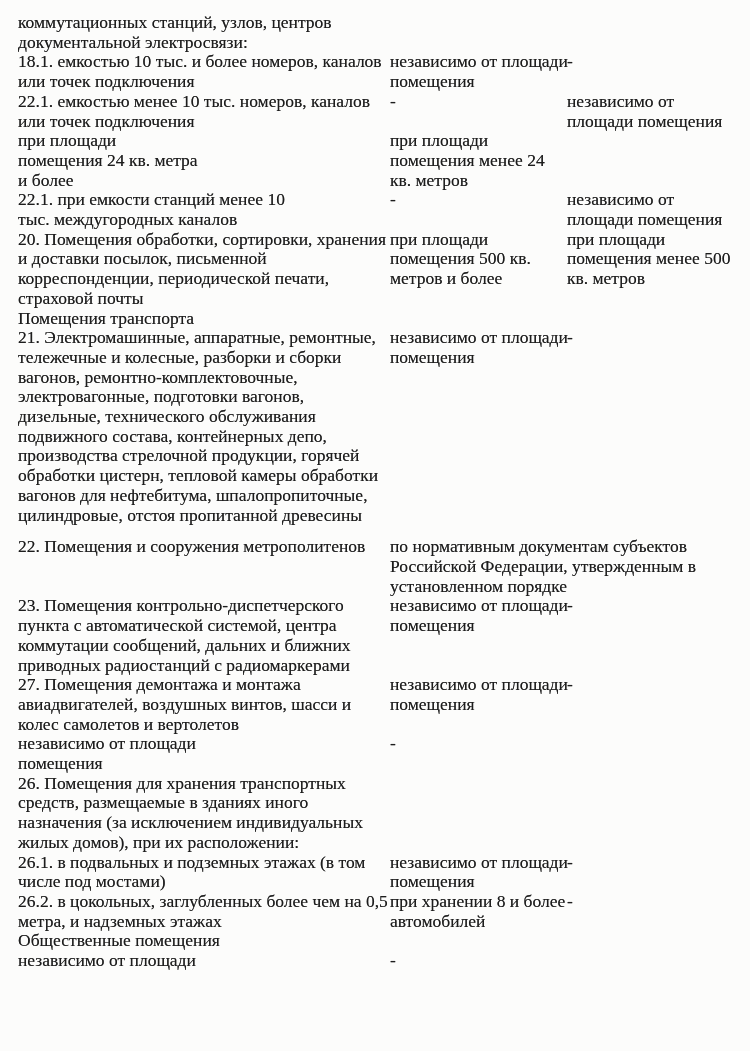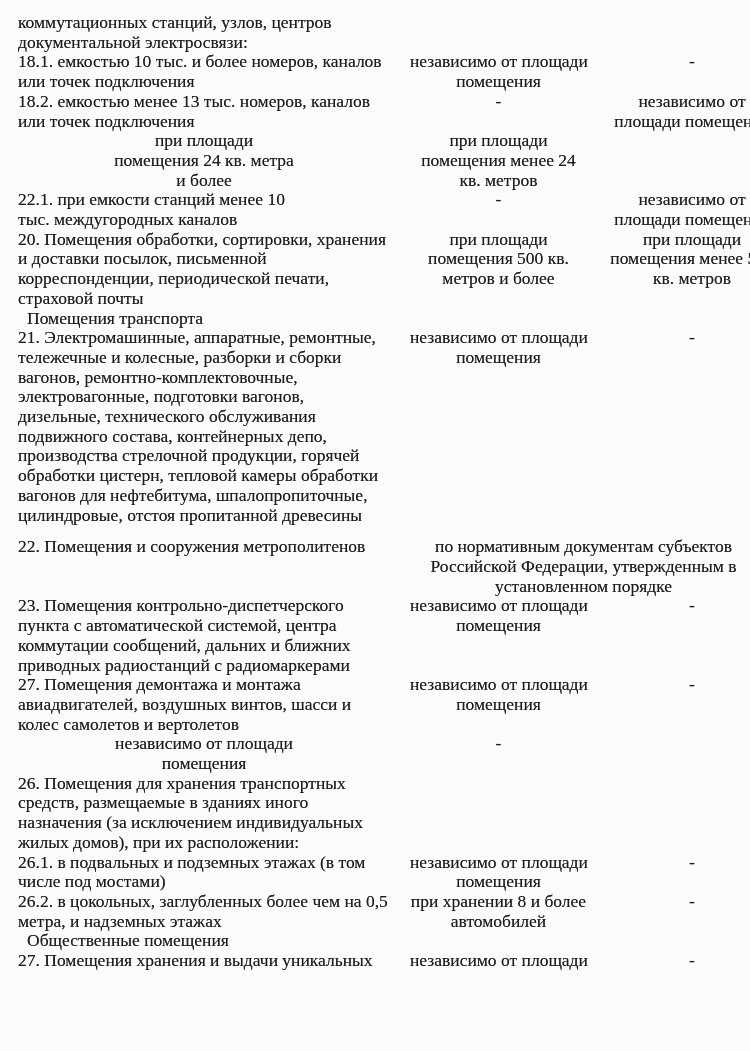--- a/index.html
+++ b/index.html
@@ -19,37 +19,34 @@
     padding: 13px 0 0 18px;
     font-family: "Liberation Serif", "DejaVu Serif", serif;
     font-size: 17.5px;
     line-height: 19.7px;
     color: #1d1d1d;
     text-shadow: 0 0 0.4px rgba(35,35,35,0.65);
   }
   .trow {
     display: grid;
     grid-template-columns: 372px 177px 170px;
-    gap: 20px;
   }
   .trow.merged {
     grid-template-columns: 372px 347px;
     margin-top: 12px;
   }
   .trow.sec {
     grid-template-columns: 1fr;
-    margin-left: 9px;
   }
   .c1 {
     white-space: pre;
     text-align: left;
   }
   .c2, .c3, .c23 {
     white-space: pre;
-    text-align: center;
   }
 </style>
 </head>
 <body>
 
 <div class="page">
 
   <div class="trow">
     <div class="c1">коммутационных станций, узлов, центров
 документальной электросвязи:</div>
@@ -59,21 +56,21 @@
 
   <div class="trow">
     <div class="c1">18.1. емкостью 10 тыс. и более номеров, каналов
 или точек подключения</div>
     <div class="c2">независимо от площади
 помещения</div>
     <div class="c3">-</div>
   </div>
 
   <div class="trow">
-    <div class="c1">18.2. емкостью менее 13 тыс. номеров, каналов
+    <div class="c1">22.1. емкостью менее 10 тыс. номеров, каналов
 или точек подключения</div>
     <div class="c2">-</div>
     <div class="c3">независимо от
 площади помещения</div>
   </div>
 
 
   <div class="trow">
     <div class="c2">при площади
 помещения 24 кв. метра
@@ -179,18 +176,17 @@
     <div class="c2">при хранении 8 и более
 автомобилей</div>
     <div class="c3">-</div>
   </div>
 
   <div class="trow sec">
     <div class="c1">Общественные помещения</div>
   </div>
 
   <div class="trow">
-    <div class="c1">27. Помещения хранения и выдачи уникальных</div>
     <div class="c2">независимо от площади</div>
     <div class="c3">-</div>
   </div>
 
 </div>
 
 </body></html>

